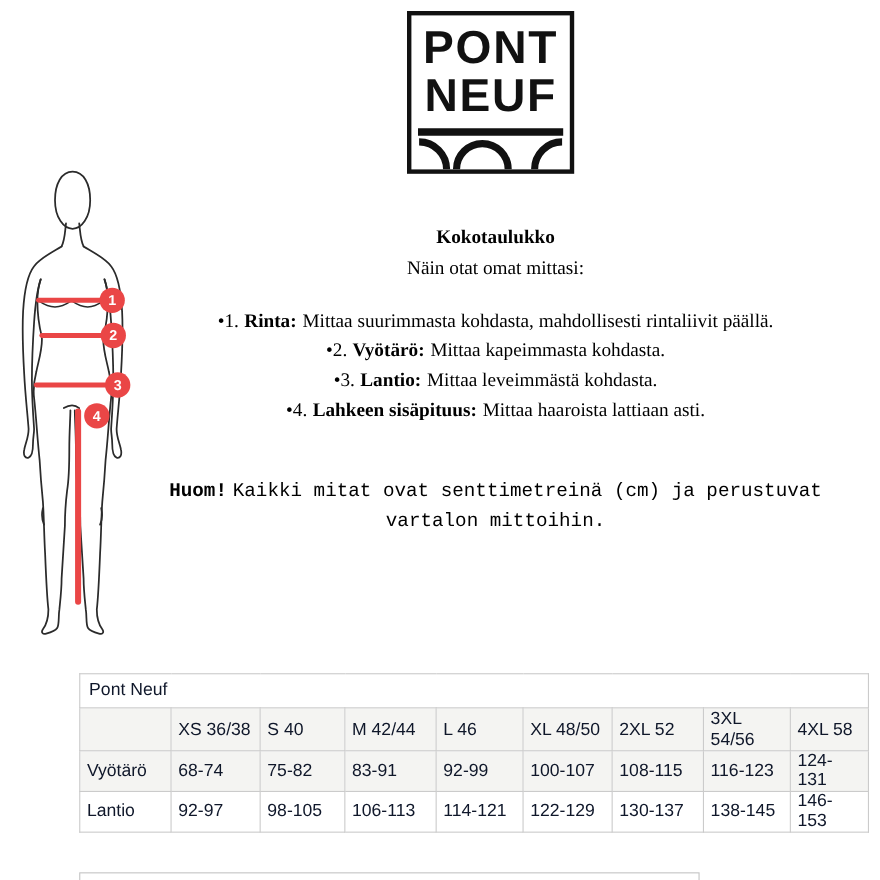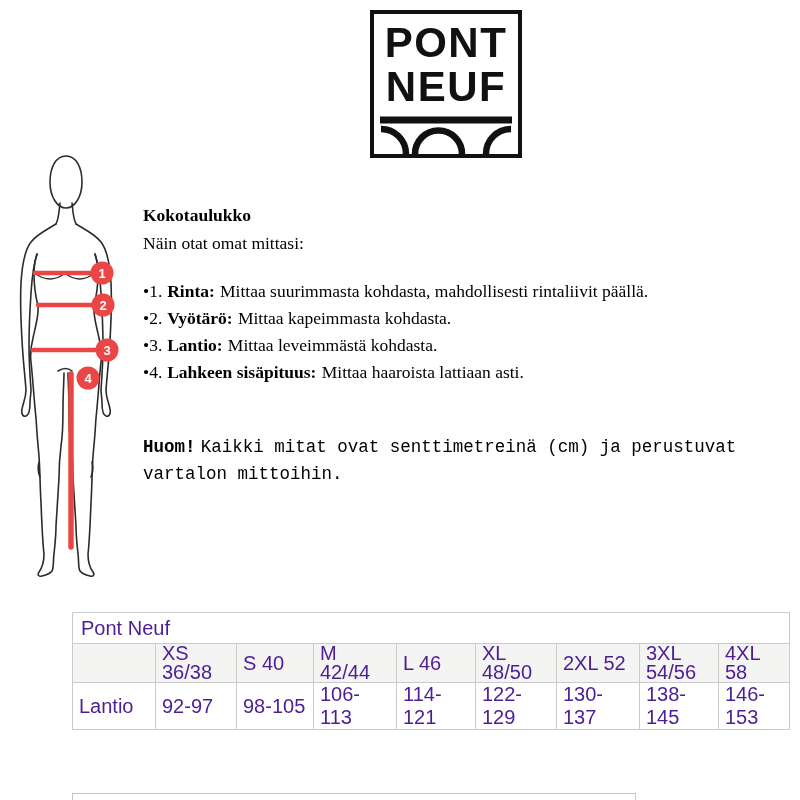--- a/index.html
+++ b/index.html
@@ -11,33 +11,33 @@
             border:4px solid #111;box-sizing:border-box;display:flex;flex-direction:column;
             align-items:center;padding-top:7px;}
   .logo-word{font-family:"Liberation Sans",sans-serif;font-weight:700;font-size:42px;
              line-height:44px;letter-spacing:1.5px;color:#111;white-space:nowrap;}
 
   
   .figure-wrap{position:absolute;left:8px;top:148px;width:120px;height:440px;}
   .figure-wrap svg{display:block;width:120px;height:440px;}
 
   
-  .instructions{position:absolute;left:143px;top:201px;width:645px;font-size:17.5px;line-height:27px;}
+  .instructions{position:absolute;left:128px;top:201px;width:645px;font-size:17.5px;line-height:27px;text-align:center;}
   .instr-title{font-weight:700;line-height:28px;}
   .instr-subtitle{font-weight:400;line-height:28px;}
   .measure-list{margin-top:21px;}
   .measure-item{line-height:27px;}
   .item-marker{margin-right:0.28em;}
   .item-term{font-weight:700;margin-right:0.3em;}
   .note-line{margin-top:48px;font-family:Liberation Mono, monospace;}
   .note-term{font-weight:700;margin-right:0.3em;}
 
   
   .size-table{position:absolute;left:72px;top:612px;width:717px;border-collapse:collapse;
-              table-layout:fixed;font-family:"Liberation Sans",sans-serif;font-size:20px;color:#4c1d95;}
+              table-layout:fixed;font-family:"Liberation Sans",sans-serif;font-size:16px;color:#0f172a;}
   .size-table td,.size-table th{border:1px solid #cbcbcb;padding:0 6px;text-align:left;
               font-weight:400;vertical-align:middle;overflow:hidden;}
   .size-table .t-title{height:31px;}
   .size-table .t-head{height:39px;background:#f4f4f2;line-height:19px;}
   .size-table .t-row{height:33px;}
   .size-table .t-row.stripe{background:#f4f4f2;}
   .size-table .t-row.r-hip{height:35px;}
   .size-table .t-row.r-waist{height:35px;}
 
   .partial-table{position:absolute;left:72px;top:793px;width:564px;height:30px;
@@ -165,20 +165,31 @@
         <td></td>
         <td>XS 36/38</td>
         <td>S 40</td>
         <td>M 42/44</td>
         <td>L 46</td>
         <td>XL 48/50</td>
         <td>2XL 52</td>
         <td>3XL 54/56</td>
         <td>4XL 58</td>
       </tr>
+      <tr class="t-row stripe r-waist">
+        <td>Vyötärö</td>
+        <td>68-74</td>
+        <td>75-82</td>
+        <td>83-91</td>
+        <td>92-99</td>
+        <td>100-107</td>
+        <td>108-115</td>
+        <td>116-123</td>
+        <td>124-131</td>
+      </tr>
       <tr class="t-row r-hip">
         <td>Lantio</td>
         <td>92-97</td>
         <td>98-105</td>
         <td>106-113</td>
         <td>114-121</td>
         <td>122-129</td>
         <td>130-137</td>
         <td>138-145</td>
         <td>146-153</td>

